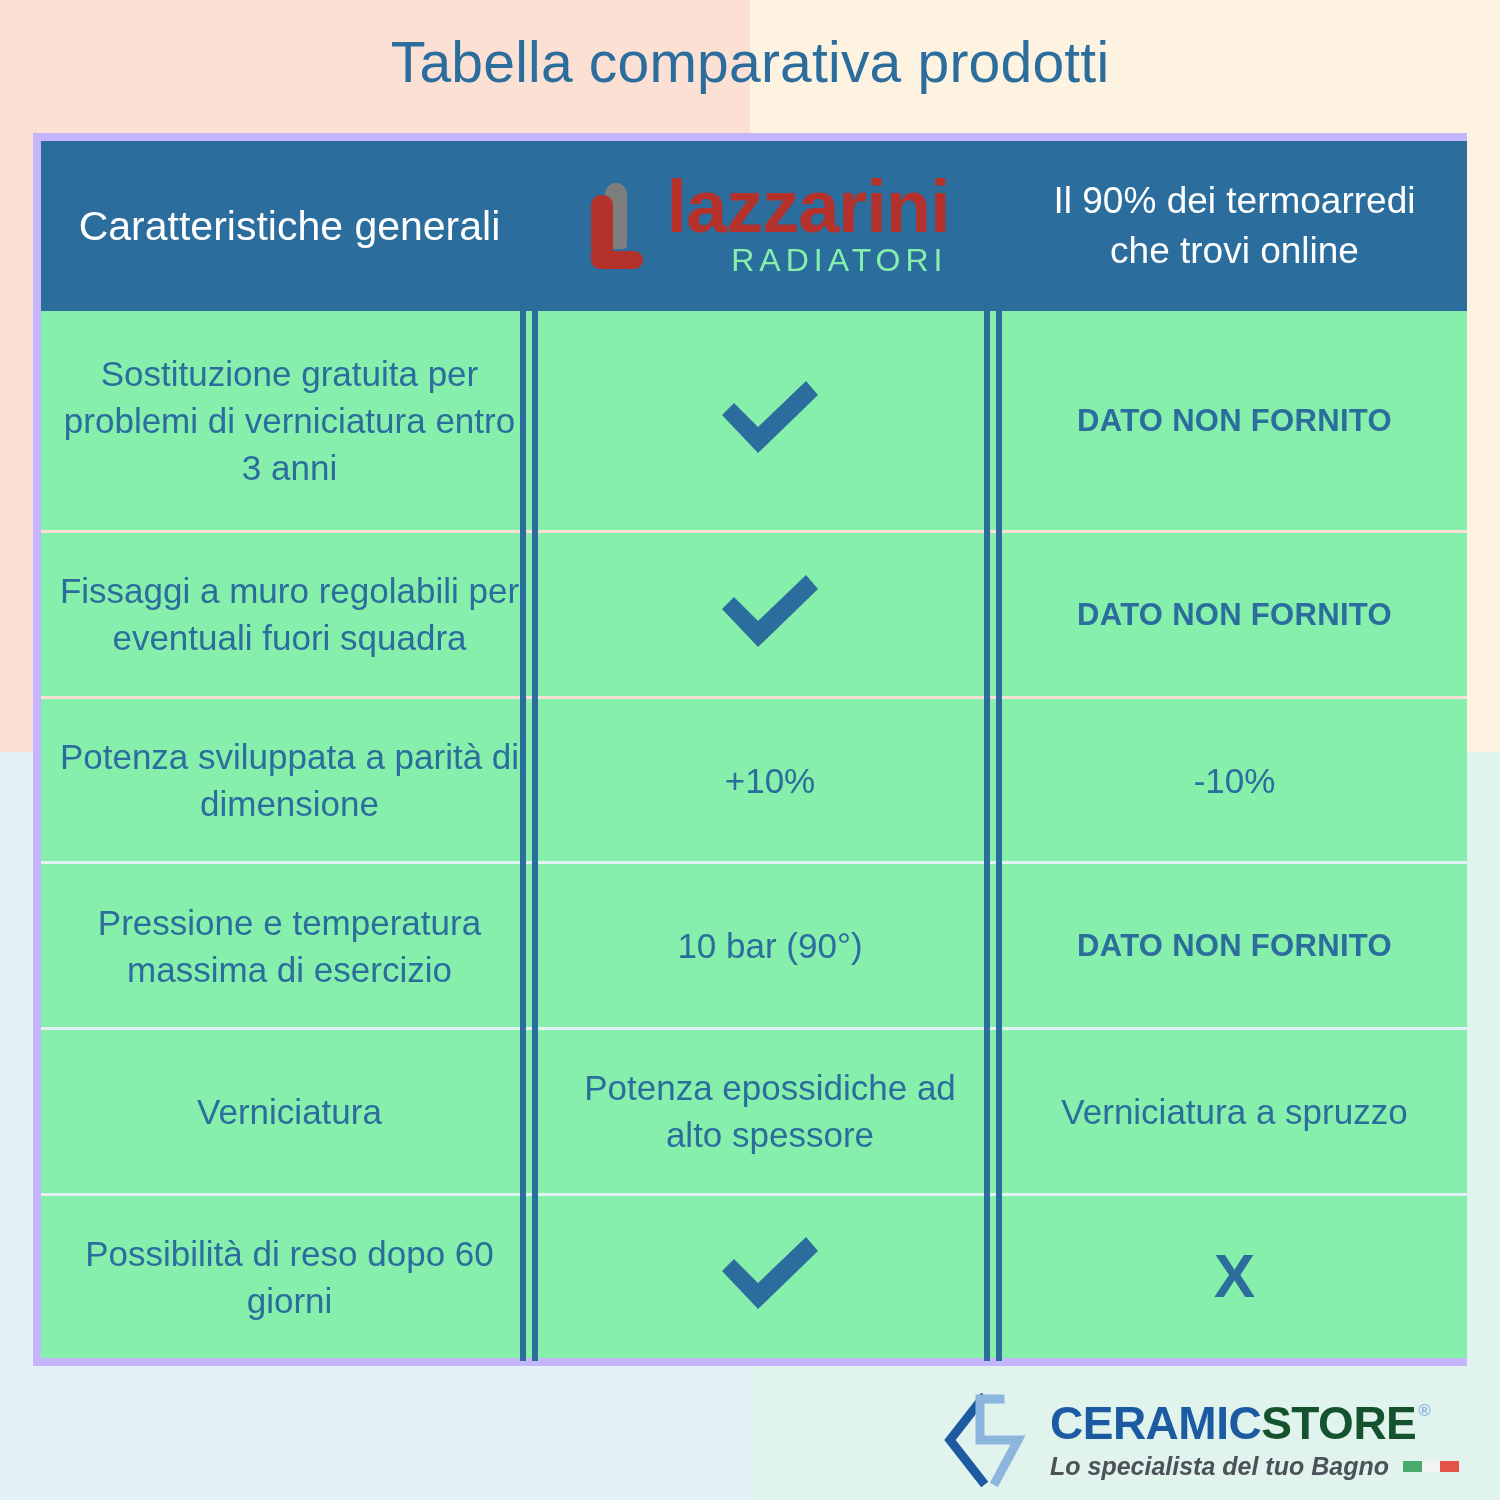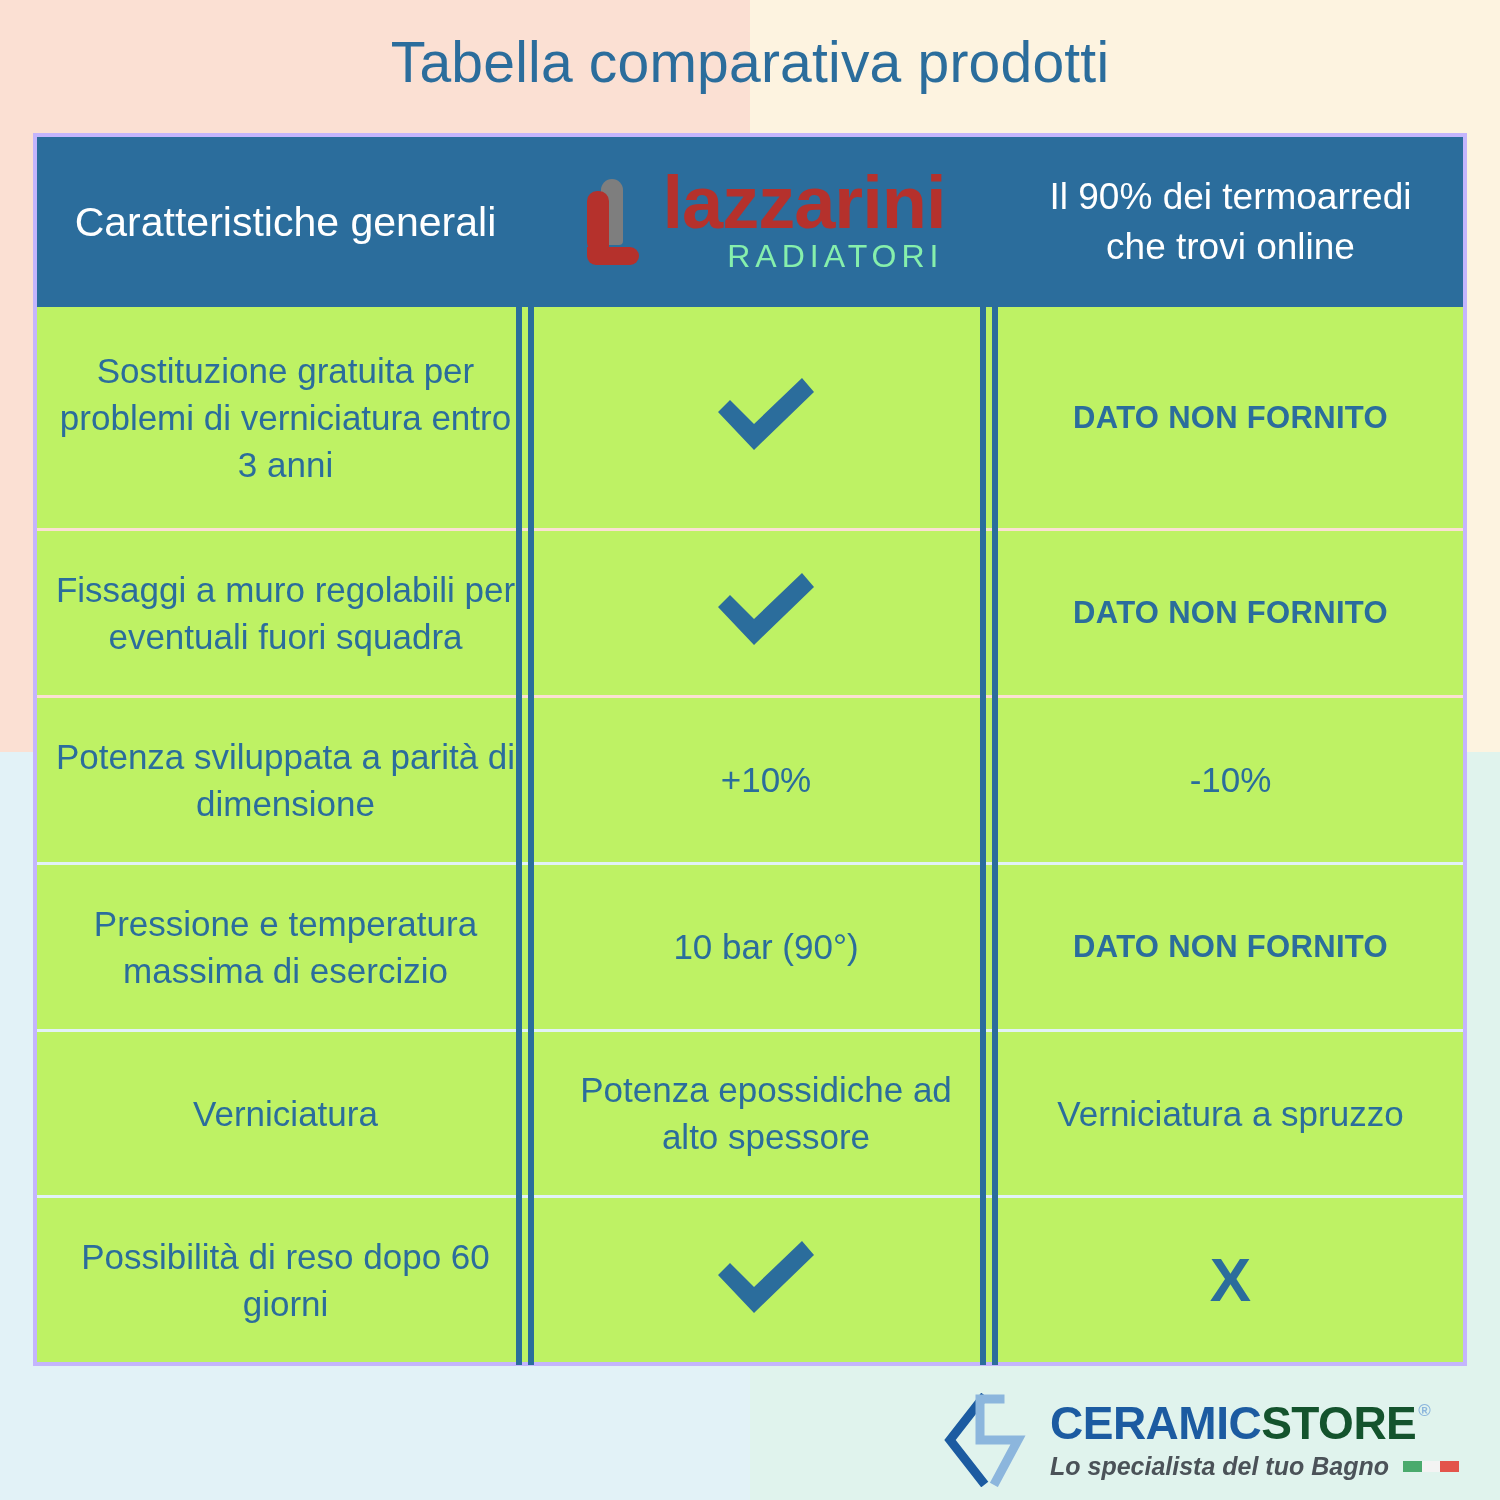--- a/index.html
+++ b/index.html
@@ -39,21 +39,21 @@
   }
 
   
   #table-wrap {
     position: absolute;
     z-index: 2;
     left: 33px;
     top: 133px;
     width: 1434px;
     height: 1233px;
-    border: 4px solid #c4b5fd;
+    border: 8px solid #c4b5fd;
     box-sizing: border-box;
     background: #ffffff;
   }
   table.cmp {
     width: 100%;
     height: 100%;
     border-collapse: collapse;
     table-layout: fixed;
   }
   table.cmp col.c-feature { width: 497px; }
@@ -70,21 +70,21 @@
     vertical-align: middle;
     text-align: center;
     box-sizing: border-box;
   }
   th.h-feature { font-size: 41px; line-height: 54px; }
   th.h-other   { font-size: 37px; line-height: 50px; }
   th.h-brand   { padding: 0; }
 
   
   tbody td {
-    background: #bef264;
+    background: #86efac;
     text-align: center;
     vertical-align: middle;
     color: #2b6d9c;
     padding: 20px 16px;
     box-sizing: border-box;
     position: relative;
   }
   td.feature { font-size: 35px; line-height: 47px; }
   td.val     { font-size: 35px; line-height: 47px; }
   td.val.strong { font-weight: bold; font-size: 31px; letter-spacing: 0.3px; margin-left: 24px; }

